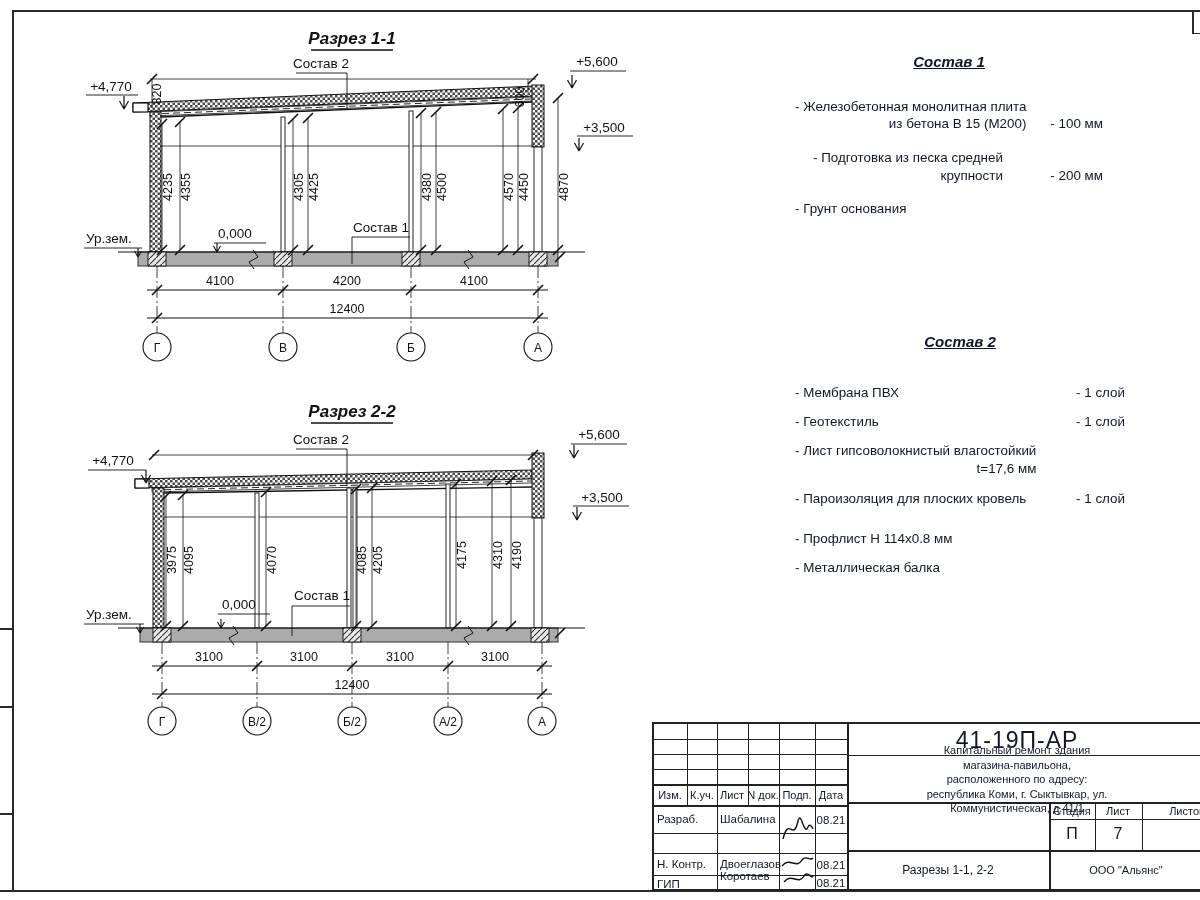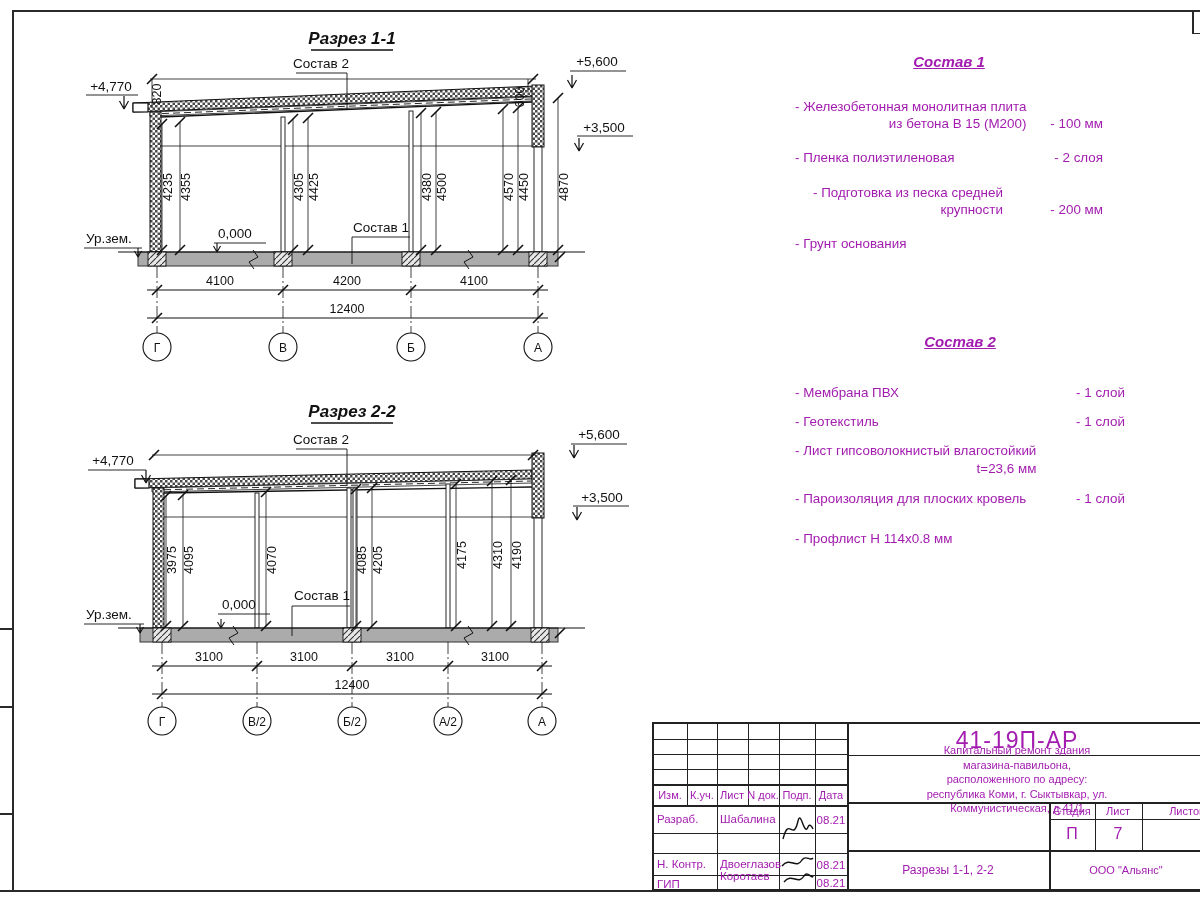--- a/index.html
+++ b/index.html
@@ -1,17 +1,17 @@
 <!DOCTYPE html>
 <html><head>
 <meta charset="utf-8">
 <style>
   html,body{margin:0;padding:0;background:#888;}
   .page{position:relative;width:1200px;height:900px;background:#fff;overflow:hidden;
-        font-family:"Liberation Sans",sans-serif;color:#a21caf;}
+        font-family:"Liberation Sans",sans-serif;color:#0f172a;}
   svg{position:absolute;left:0;top:0;font-family:"Liberation Sans",sans-serif;}
   svg text{fill:#111;}
   .dim{font-size:12.5px;}
   .mark{font-size:13.5px;}
   .axl{font-size:12px;}
   .stitle{font-size:17px;font-weight:bold;font-style:italic;}
   
   .fr{position:absolute;background:#2a2a2a;}
   
   .mlist{position:absolute;font-size:13.4px;line-height:1.3;}
@@ -321,24 +321,20 @@
     </g>
   </svg>
 
   <div class="mlist" style="left:795px;top:52px;width:308px;">
     <div class="hdr">Состав 1</div>
     <div class="mitem" style="margin-top:26px;">
       <span class="txt">- Железобетонная  монолитная плита
   из бетона В 15 (М200)</span>
       <span class="val">- 100 мм</span>
     </div>
-    <div class="mitem" style="margin-top:17px;">
-      <span class="txt">- Пленка полиэтиленовая</span>
-      <span class="val">- 2 слоя</span>
-    </div>
     <div class="mitem" style="margin-top:17px;margin-left:18px;">
       <span class="txt">- Подготовка из песка средней
   крупности</span>
       <span class="val">- 200 мм</span>
     </div>
     <div class="mitem" style="margin-top:16px;">
       <span class="txt">- Грунт основания</span>
       <span class="val"></span>
     </div>
   </div>
@@ -348,29 +344,33 @@
     <div class="mitem" style="margin-top:32px;">
       <span class="txt">- Мембрана ПВХ</span>
       <span class="val">- 1 слой</span>
     </div>
     <div class="mitem" style="margin-top:12px;">
       <span class="txt">- Геотекстиль</span>
       <span class="val">- 1 слой</span>
     </div>
     <div class="mitem" style="margin-top:12px;">
       <span class="txt">- Лист гипсоволокнистый влагостойкий
- t=23,6 мм</span>
+ t=17,6 мм</span>
       <span class="val"></span>
     </div>
     <div class="mitem" style="margin-top:13px;">
       <span class="txt">- Пароизоляция для плоских кровель</span>
       <span class="val">- 1 слой</span>
     </div>
     <div class="mitem" style="margin-top:22px;">
       <span class="txt">- Профлист Н 114х0.8 мм</span>
+      <span class="val"></span>
+    </div>
+    <div class="mitem" style="margin-top:12px;">
+      <span class="txt">- Металлическая балка</span>
       <span class="val"></span>
     </div>
   </div>
 
   <div class="tblock">
 
     <div class="gl" style="left:0;top:15px;width:193px;height:1px;"></div>
     <div class="gl" style="left:0;top:30px;width:193px;height:1px;"></div>
     <div class="gl" style="left:0;top:45px;width:193px;height:1px;"></div>
     <div class="gl" style="left:0;top:60px;width:193px;height:2px;"></div>

